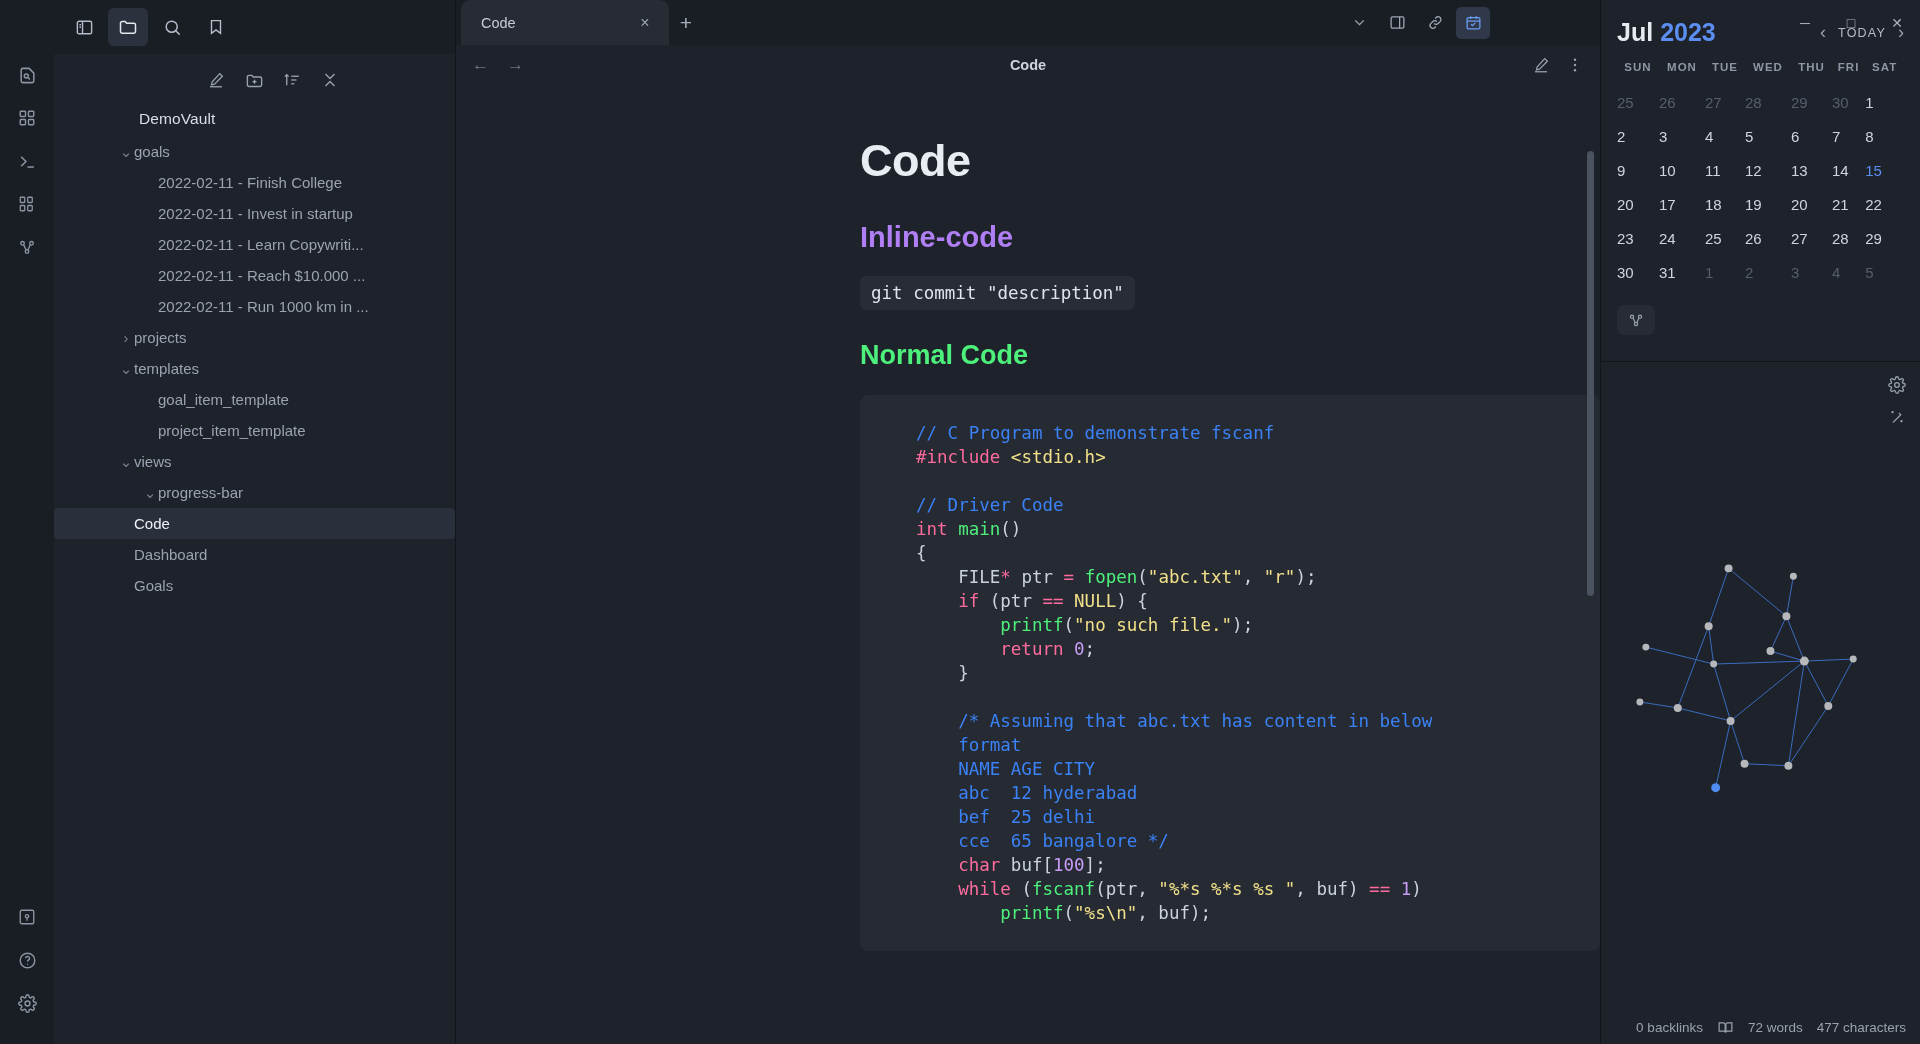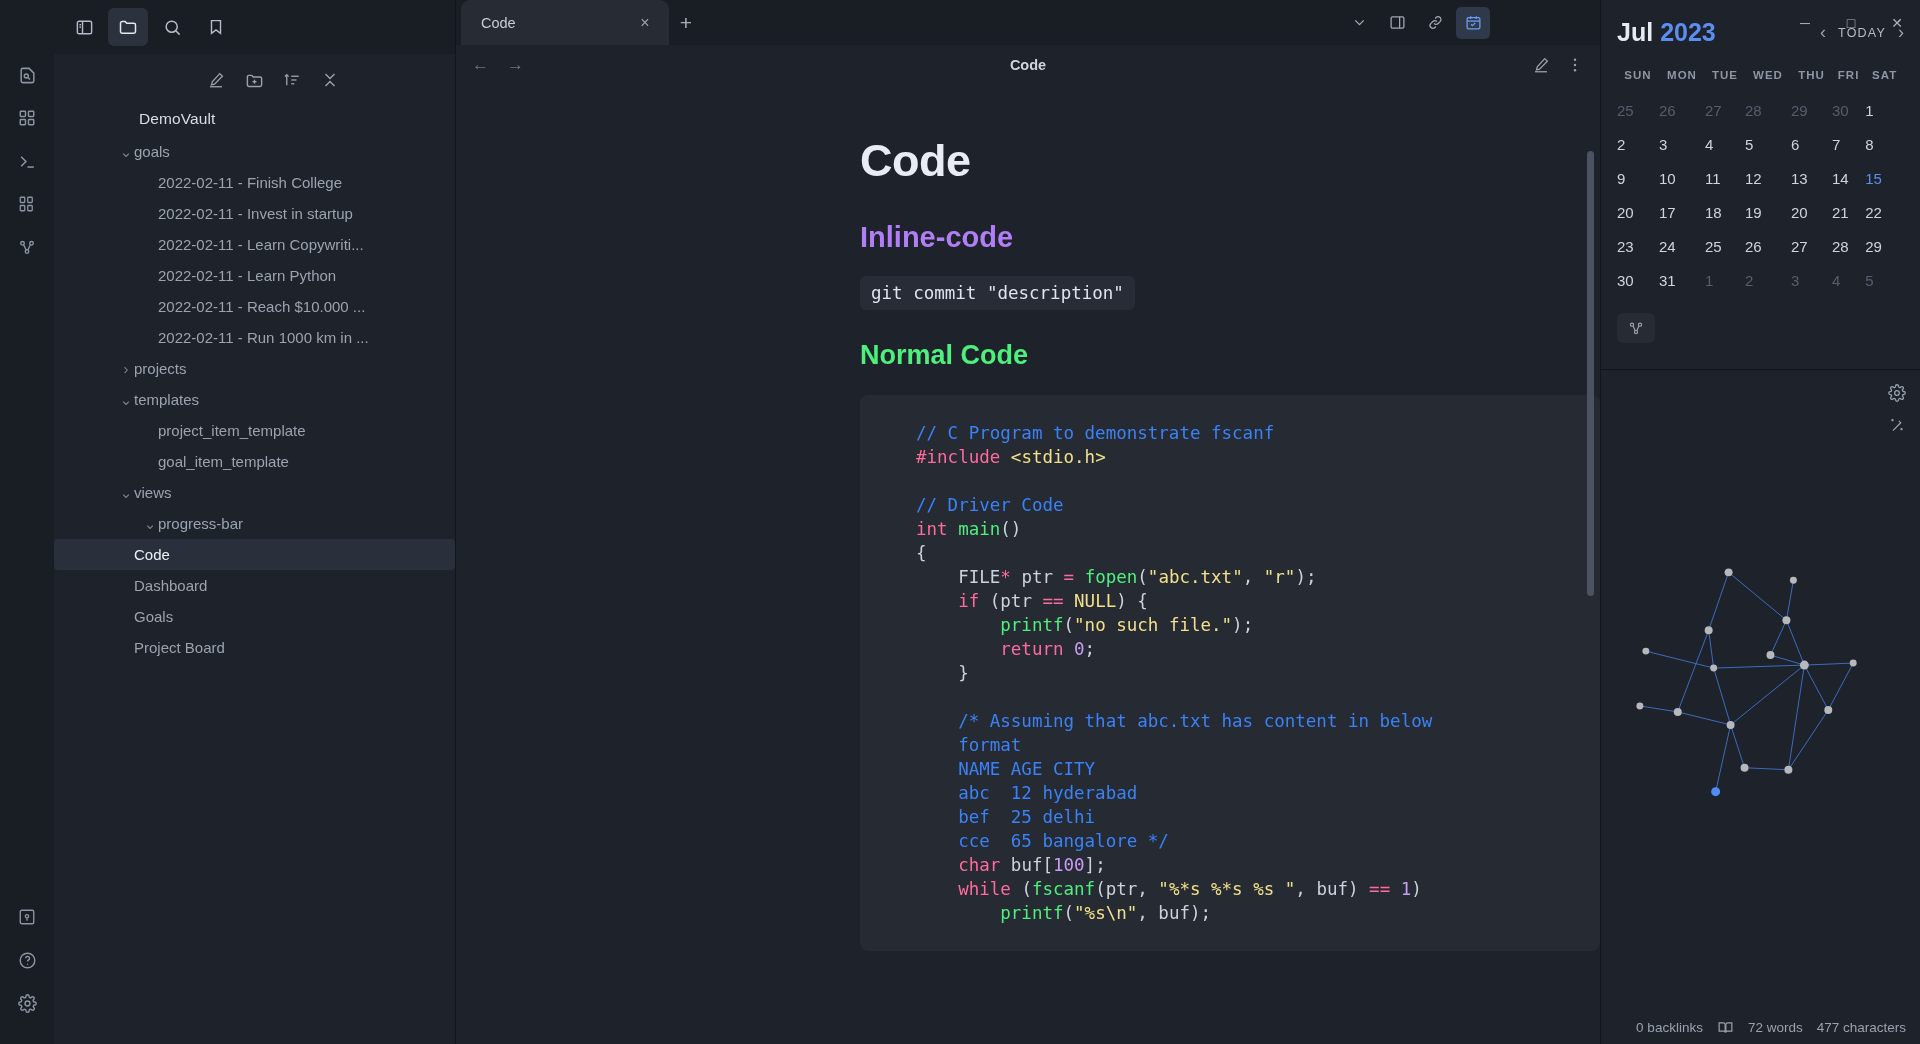--- a/index.html
+++ b/index.html
@@ -149,21 +149,21 @@
 
   .scrollbar-v {
     position: absolute; top: 66px; right: 6px; width: 7px; height: 445px;
     background: #4b5260; border-radius: 4px;
   }
 
   
   .right { width: 320px; flex: 0 0 320px; background: #1e222a;
     display: flex; flex-direction: column; border-left: 1px solid #12151a; }
   .right-cal { padding: 18px 16px 0 16px; }
-  .cal-head { display: flex; align-items: center; margin-bottom: 22px; }
+  .cal-head { display: flex; align-items: center; margin-bottom: 14px; }
   .cal-title { font-size: 25px; font-weight: bold; color: #e6eaf1; }
   .cal-title .yr { color: #5b8ef0; margin-left: 7px; }
   .cal-nav { margin-left: auto; display: flex; align-items: center; gap: 12px; }
   .cal-nav .arrow { color: #9aa2af; font-size: 18px; cursor: pointer; }
   .cal-nav .today { font-size: 12.5px; letter-spacing: 1.2px;
     color: #b4bcc9; cursor: pointer; }
   table.cal { width: 100%; border-collapse: collapse; }
   table.cal th {
     font-size: 11.5px; letter-spacing: 1px; color: #8e96a4;
     font-weight: bold; padding-bottom: 12px;
@@ -344,69 +344,61 @@
         <div class="tree-row lvl1">
           <span class="caret empty"></span>
           <span class="label-txt file-lbl">2022-02-11 - Invest in startup</span>
         </div>
         <div class="tree-row lvl1">
           <span class="caret empty"></span>
           <span class="label-txt file-lbl">2022-02-11 - Learn Copywriti...</span>
         </div>
         <div class="tree-row lvl1">
           <span class="caret empty"></span>
-          <span class="label-txt file-lbl">2022-02-11 - Learn Python</span>
-        </div>
-        <div class="tree-row lvl1">
-          <span class="caret empty"></span>
           <span class="label-txt file-lbl">2022-02-11 - Reach $10.000 ...</span>
         </div>
         <div class="tree-row lvl1">
           <span class="caret empty"></span>
           <span class="label-txt file-lbl">2022-02-11 - Run 1000 km in ...</span>
         </div>
         <div class="tree-row lvl0">
           <span class="caret" style="font-size: 15px;">›</span>
           <span class="label-txt folder-lbl">projects</span>
         </div>
         <div class="tree-row lvl0">
           <span class="caret" style="font-size: 15px;">⌄</span>
           <span class="label-txt folder-lbl">templates</span>
         </div>
         <div class="tree-row lvl1">
           <span class="caret empty"></span>
+          <span class="label-txt file-lbl">goal_item_template</span>
+        </div>
+        <div class="tree-row lvl1">
+          <span class="caret empty"></span>
           <span class="label-txt file-lbl">project_item_template</span>
-        </div>
-        <div class="tree-row lvl1">
-          <span class="caret empty"></span>
-          <span class="label-txt file-lbl">goal_item_template</span>
         </div>
         <div class="tree-row lvl0">
           <span class="caret" style="font-size: 15px;">⌄</span>
           <span class="label-txt folder-lbl">views</span>
         </div>
         <div class="tree-row lvl1">
           <span class="caret" style="font-size: 15px;">⌄</span>
           <span class="label-txt folder-lbl">progress-bar</span>
         </div>
         <div class="tree-row lvl0 selected">
           <span class="caret empty"></span>
           <span class="label-txt file-lbl">Code</span>
         </div>
         <div class="tree-row lvl0">
           <span class="caret empty"></span>
           <span class="label-txt file-lbl">Dashboard</span>
         </div>
         <div class="tree-row lvl0">
           <span class="caret empty"></span>
           <span class="label-txt file-lbl">Goals</span>
-        </div>
-        <div class="tree-row lvl0">
-          <span class="caret empty"></span>
-          <span class="label-txt file-lbl">Project Board</span>
         </div>
       </div>
   </div>
 
   <div class="center">
     <div class="tabbar">
       <div class="tab">
         <span>Code</span>
         <span class="tab-close">×</span>
       </div>

